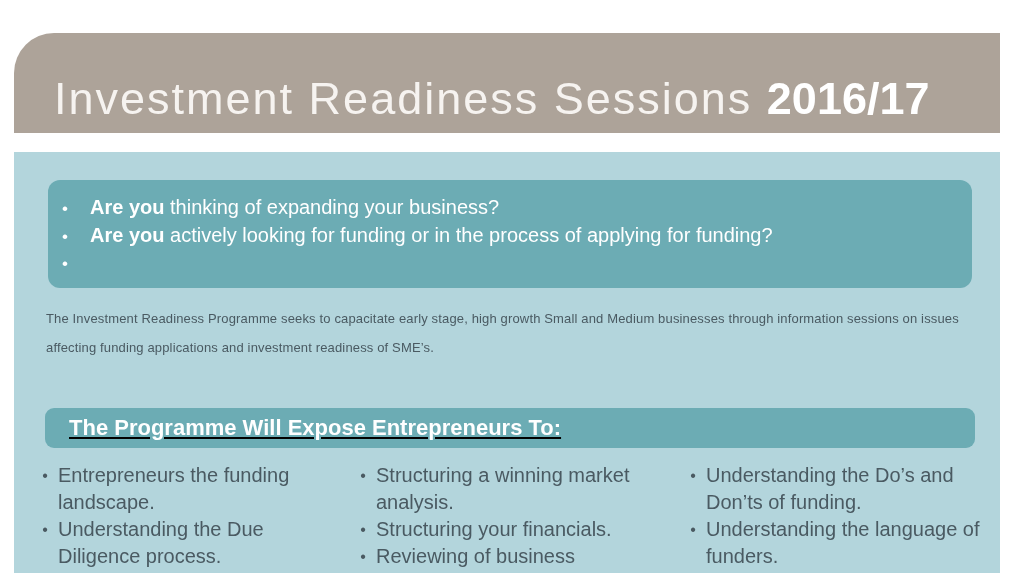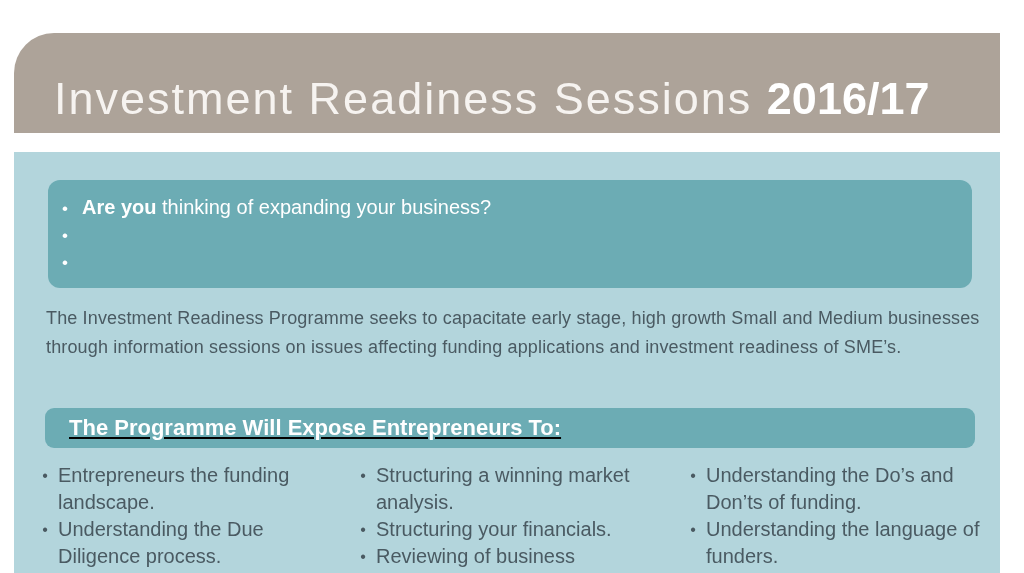--- a/index.html
+++ b/index.html
@@ -90,31 +90,31 @@
     line-height: 27px;
     font-weight: 400;
   }
   .q-bullet {
     width: 34px;
     text-align: center;
     flex: 0 0 34px;
     font-size: 17px;
     color: #ffffff;
   }
-  .q-text { white-space: nowrap; }
+  .q-text { white-space: nowrap; margin-left: 8px; }
   .q-text b { font-weight: 700; }
 
   
   .intro {
     position: absolute;
     left: 32px;
     top: 152px;
     width: 940px;
     color: #4a5a62;
-    font-size: 18px;
+    font-size: 13px;
     line-height: 29px;
     font-weight: 400;
     letter-spacing: 0.15px;
   }
 
   
   .section-banner {
     position: absolute;
     left: 31px;
     top: 256px;
@@ -179,20 +179,21 @@
   <div class="body-panel">
 
     <div class="question-box">
       <ul class="q-list">
         <li class="q-item">
           <span class="q-bullet">•</span>
           <span class="q-text"><b>Are you</b><span> thinking of expanding your business?</span></span>
         </li>
         <li class="q-item">
           <span class="q-bullet">•</span>
+          <span class="q-text"><b>Are you</b><span> actively looking for funding or in the process of applying for funding?</span></span>
         </li>
         <li class="q-item">
           <span class="q-bullet">•</span>
         </li>
       </ul>
     </div>
 
     <div class="intro">The Investment Readiness Programme seeks to capacitate early stage, high growth Small and Medium businesses through information sessions on issues affecting funding applications and investment readiness of SME’s.</div>
 
     <div class="section-banner">

